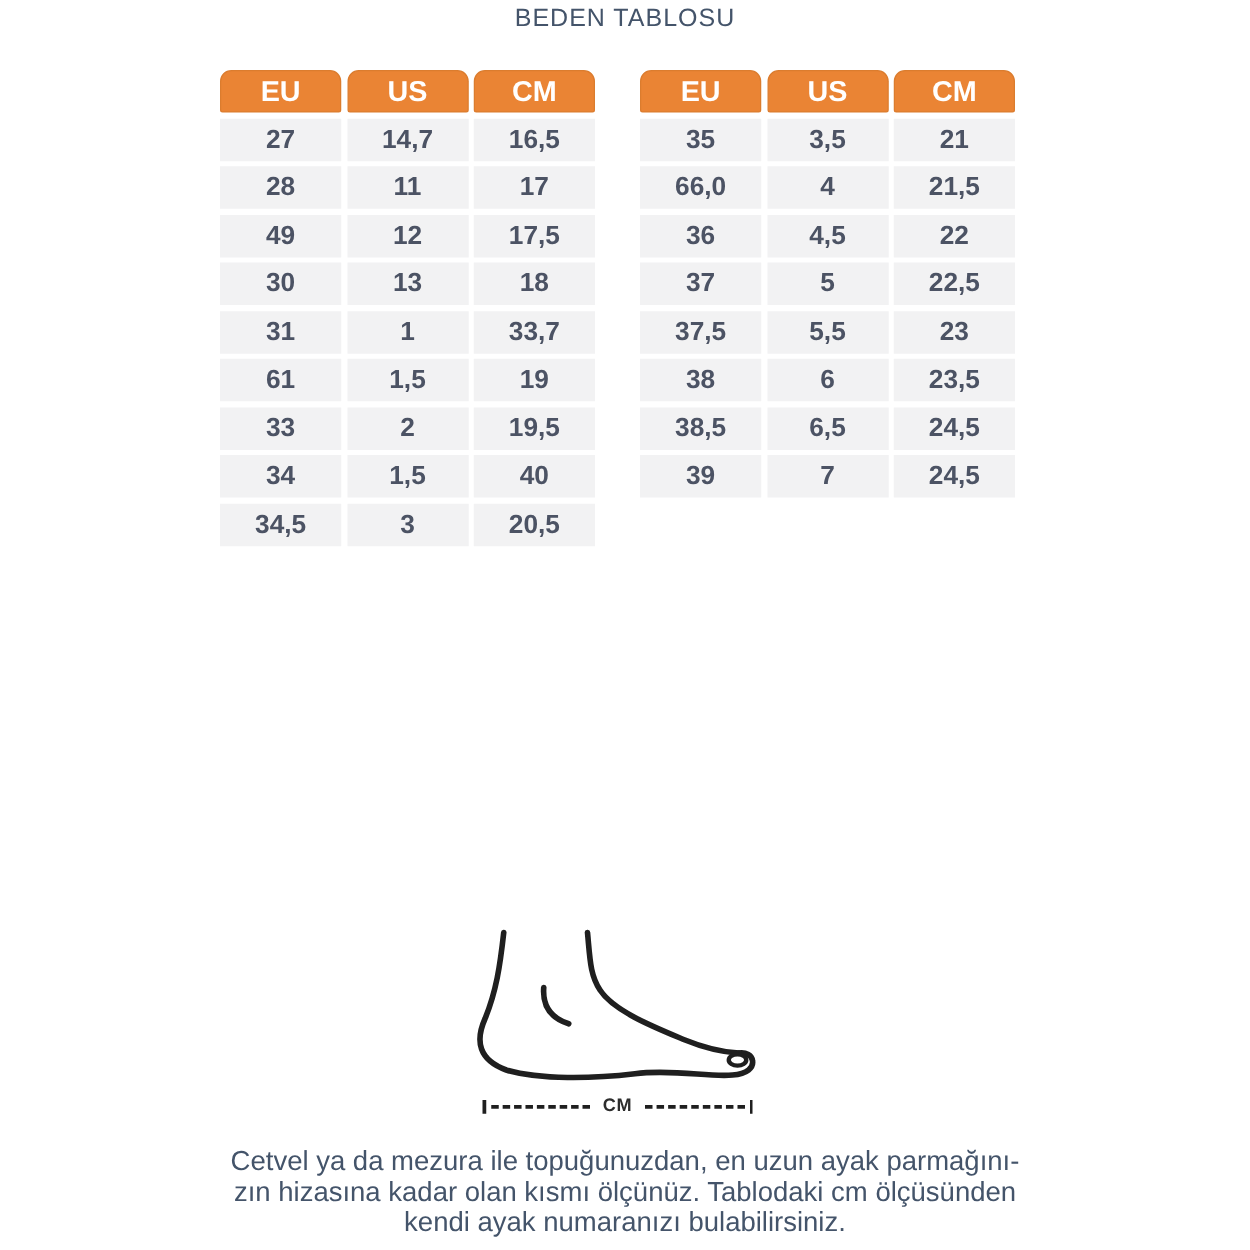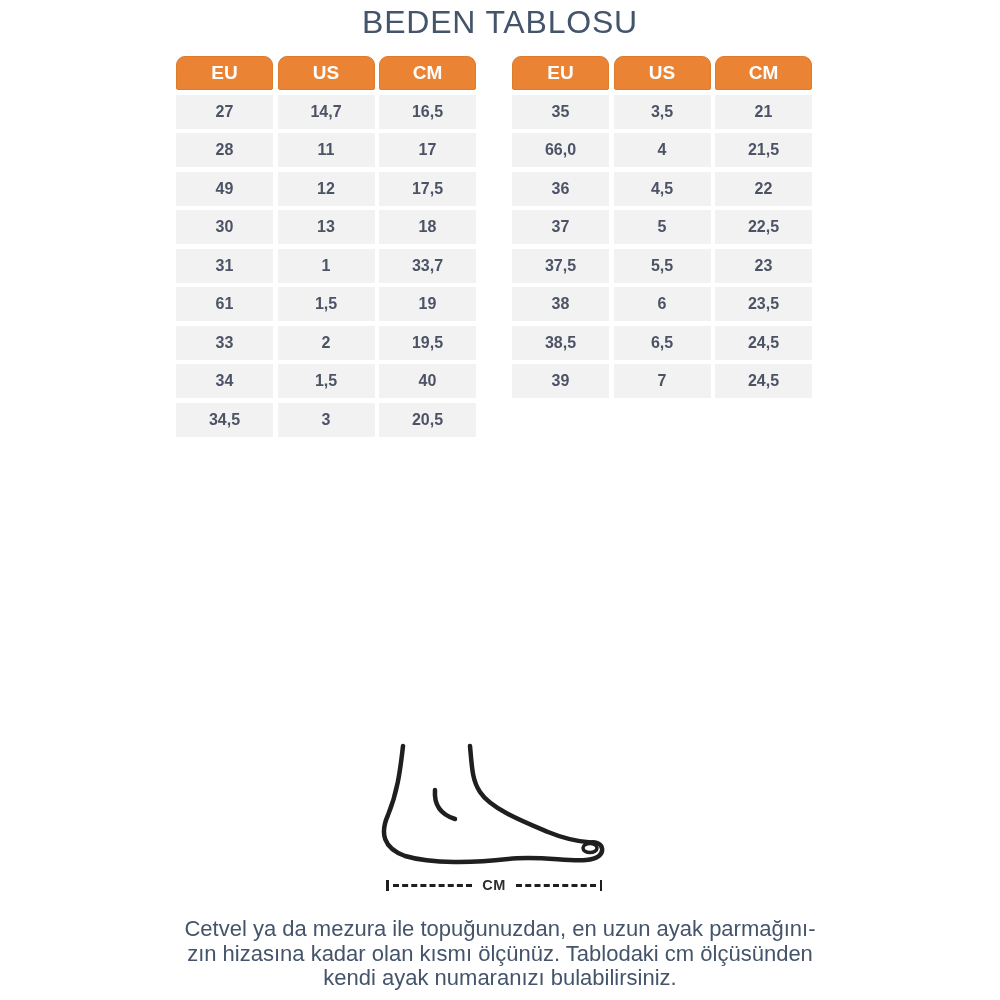--- a/index.html
+++ b/index.html
@@ -14,50 +14,50 @@
   html, body { width: 1000px; height: 1000px; background: #ffffff; }
   body {
     position: relative;
     font-family: "Liberation Sans", "DejaVu Sans", sans-serif;
     overflow: hidden;
   }
   .page-title {
     position: absolute;
     top: 4px; left: 0; width: 100%;
     text-align: center;
-    font-size: 32px;
+    font-size: 20px;
     letter-spacing: 0.8px;
     color: var(--title-text);
   }
   .size-table {
     position: absolute;
     top: 56px;
     display: grid;
     grid-template-columns: repeat(3, 97px);
     column-gap: 4.5px;
     row-gap: 4.5px;
   }
   .size-table.left  { left: 176px; }
   .size-table.right { left: 512px; }
   .hdr {
     height: 34px;
     background: var(--header-orange);
     border: 1px solid var(--header-orange-border);
     border-radius: 9px 9px 2px 2px;
     color: #ffffff;
     font-weight: 700;
-    font-size: 19px;
+    font-size: 23px;
     display: flex; align-items: center; justify-content: center;
   }
   .cell {
     height: 34px;
     background: var(--cell-background);
     color: var(--cell-text);
     font-weight: 600;
-    font-size: 16px;
+    font-size: 21px;
     display: flex; align-items: center; justify-content: center;
   }
   .foot-wrap {
     position: absolute;
     left: 372px; top: 733px;
     width: 260px; height: 140px;
   }
   .measure {
     position: absolute;
     left: 386px; top: 878px;

